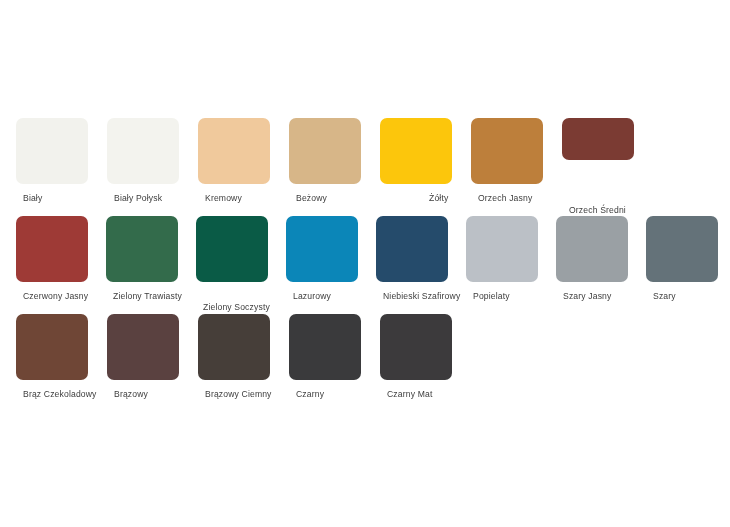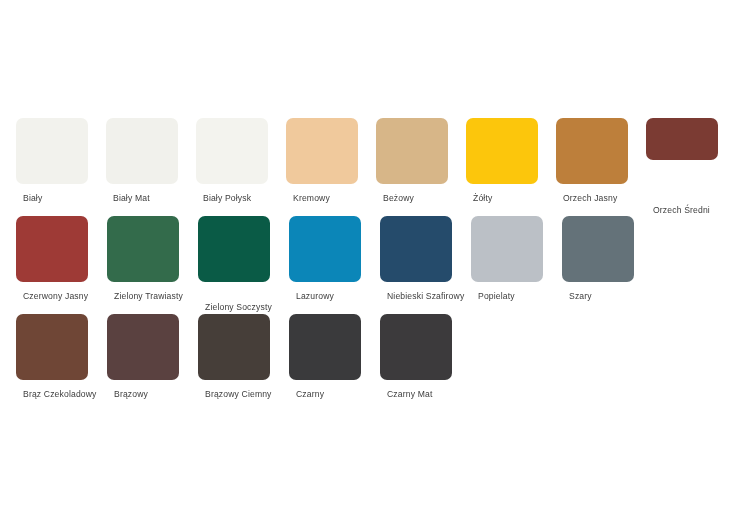--- a/index.html
+++ b/index.html
@@ -59,38 +59,34 @@
 
 <div id="palette-root">
   <div class="swatch-grid">
 
     <div class="swatch-row">
       <div class="swatch-cell">
         <div class="swatch-chip" style="background-color: rgb(242, 242, 237);"></div>
         <div class="swatch-label" style="color: rgb(60, 60, 60);">Biały</div>
       </div>
       <div class="swatch-cell">
-        <div class="swatch-chip" style="background-color: rgb(241, 241, 236);"></div>
-        <div class="swatch-label" style="color: rgb(60, 60, 60);">Biały Mat</div>
-      </div>
-      <div class="swatch-cell">
         <div class="swatch-chip" style="background-color: rgb(243, 243, 238);"></div>
         <div class="swatch-label" style="color: rgb(60, 60, 60);">Biały Połysk</div>
       </div>
       <div class="swatch-cell">
         <div class="swatch-chip" style="background-color: rgb(240, 201, 156);"></div>
         <div class="swatch-label" style="color: rgb(60, 60, 60);">Kremowy</div>
       </div>
       <div class="swatch-cell">
         <div class="swatch-chip" style="background-color: rgb(215, 182, 136);"></div>
         <div class="swatch-label" style="color: rgb(60, 60, 60);">Beżowy</div>
       </div>
       <div class="swatch-cell">
         <div class="swatch-chip" style="background-color: rgb(252, 198, 12);"></div>
-        <div class="swatch-label" style="color: rgb(60, 60, 60);">Żółty</div>
+        <div class="swatch-label" style="color: rgb(60, 60, 60); margin-left: 42px;">Żółty</div>
       </div>
       <div class="swatch-cell">
         <div class="swatch-chip" style="background-color: rgb(189, 127, 59);"></div>
         <div class="swatch-label" style="color: rgb(60, 60, 60);">Orzech Jasny</div>
       </div>
       <div class="swatch-cell">
         <div class="swatch-chip" style="background-color: rgb(123, 59, 51);"></div>
         <div class="swatch-label" style="color: rgb(60, 60, 60); margin-top: 45px;">Orzech Średni</div>
       </div>
     </div>
@@ -114,20 +110,24 @@
       </div>
       <div class="swatch-cell">
         <div class="swatch-chip" style="background-color: rgb(37, 75, 107);"></div>
         <div class="swatch-label" style="color: rgb(60, 60, 60); text-align: center;">Niebieski Szafirowy</div>
       </div>
       <div class="swatch-cell">
         <div class="swatch-chip" style="background-color: rgb(187, 192, 198);"></div>
         <div class="swatch-label" style="color: rgb(60, 60, 60);">Popielaty</div>
       </div>
       <div class="swatch-cell">
+        <div class="swatch-chip" style="background-color: rgb(154, 160, 164);"></div>
+        <div class="swatch-label" style="color: rgb(60, 60, 60);">Szary Jasny</div>
+      </div>
+      <div class="swatch-cell">
         <div class="swatch-chip" style="background-color: rgb(100, 114, 121);"></div>
         <div class="swatch-label" style="color: rgb(60, 60, 60);">Szary</div>
       </div>
     </div>
 
     <div class="swatch-row">
       <div class="swatch-cell">
         <div class="swatch-chip" style="background-color: rgb(111, 70, 54);"></div>
         <div class="swatch-label" style="color: rgb(60, 60, 60);">Brąz Czekoladowy</div>
       </div>

